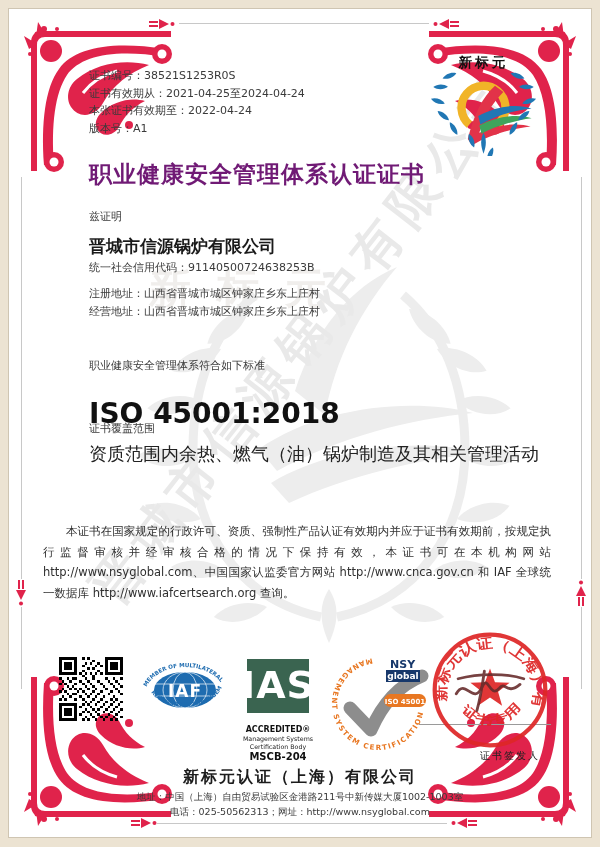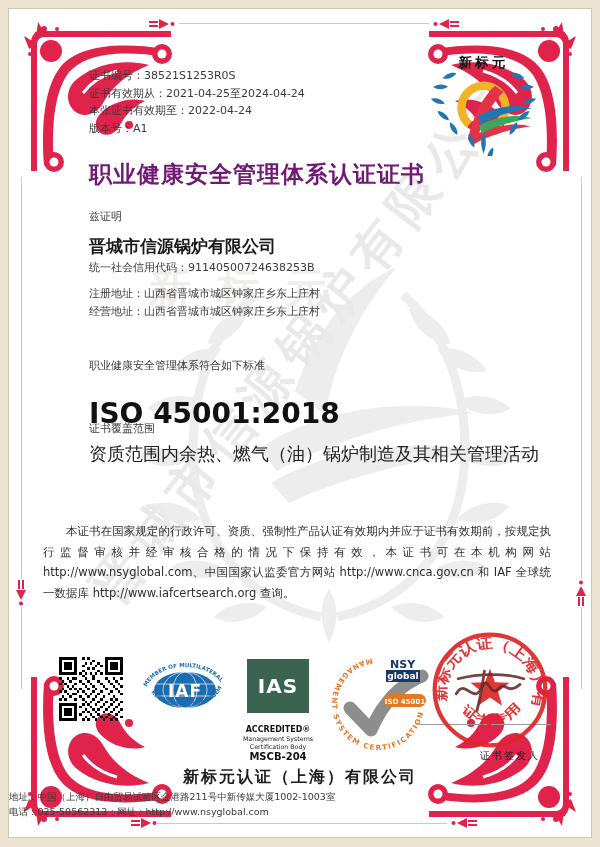--- a/index.html
+++ b/index.html
@@ -39,31 +39,31 @@
   .small{font-size:11px;color:#3a3a3a;}
   .company-name{font-size:17px;font-weight:bold;color:#1a1a1a;}
   .iso{font-size:28px;font-weight:bold;color:#111;margin-top:20px;}
   .scope{font-size:18px;color:#222;text-align:right;}
   .decl{
     width:508px;font-size:11.5px;line-height:20.5px;color:#2f2f2f;
     text-align:justify;text-indent:2em;
   }
   .ias-col{width:90px;text-align:center;line-height:1.25;}
   .ias-sq{width:62px;height:54px;margin:0 auto;background:var(--ias_green,#3a6450);
-    display:flex;align-items:center;justify-content:center;color:#fff;font-weight:bold;font-size:20px;letter-spacing:1px;}
+    display:flex;align-items:center;justify-content:center;color:#fff;font-weight:bold;font-size:38px;letter-spacing:1px;}
   .ias-l1{font-size:8px;font-weight:bold;color:#111;margin-top:12px;}
   .ias-l2{font-size:6.3px;color:#222;}
   .ias-l4{font-size:10px;font-weight:bold;color:#111;}
   .stamp{
     width:120px;height:120px;z-index:4;opacity:.93;
   }
   .sig-line{width:132px;height:1px;background:#9a9a9a;z-index:3;}
   .signer{width:100px;text-align:right;font-size:10px;color:#222;letter-spacing:2px;z-index:5;}
   .foot-company{left:0;right:0;text-align:center;font-size:16px;font-weight:bold;color:#1c1c1c;letter-spacing:2px;}
-  .foot-small{left:0;right:0;font-size:9.5px;color:#3a3a3a;}
+  .foot-small{left:0;right:0;text-align:center;font-size:9.5px;color:#3a3a3a;}
 </style>
 </head>
 <body>
 
 <svg width="0" height="0" style="position:absolute">
   <defs>
     <path id="wlf" d="M0,0 C16,-10 40,-10 54,4 C38,14 14,12 0,0 Z"></path>
     <path id="lfm" d="M0,0 C4,-2.5 10,-2.5 14,1 C10,3.5 4,3.5 0,0 Z"></path>
     <g id="edgearrow">
       <path d="M0,4 H9 M0,8 H9" stroke="var(--red,#e0234b)" stroke-width="2" fill="none"></path>

